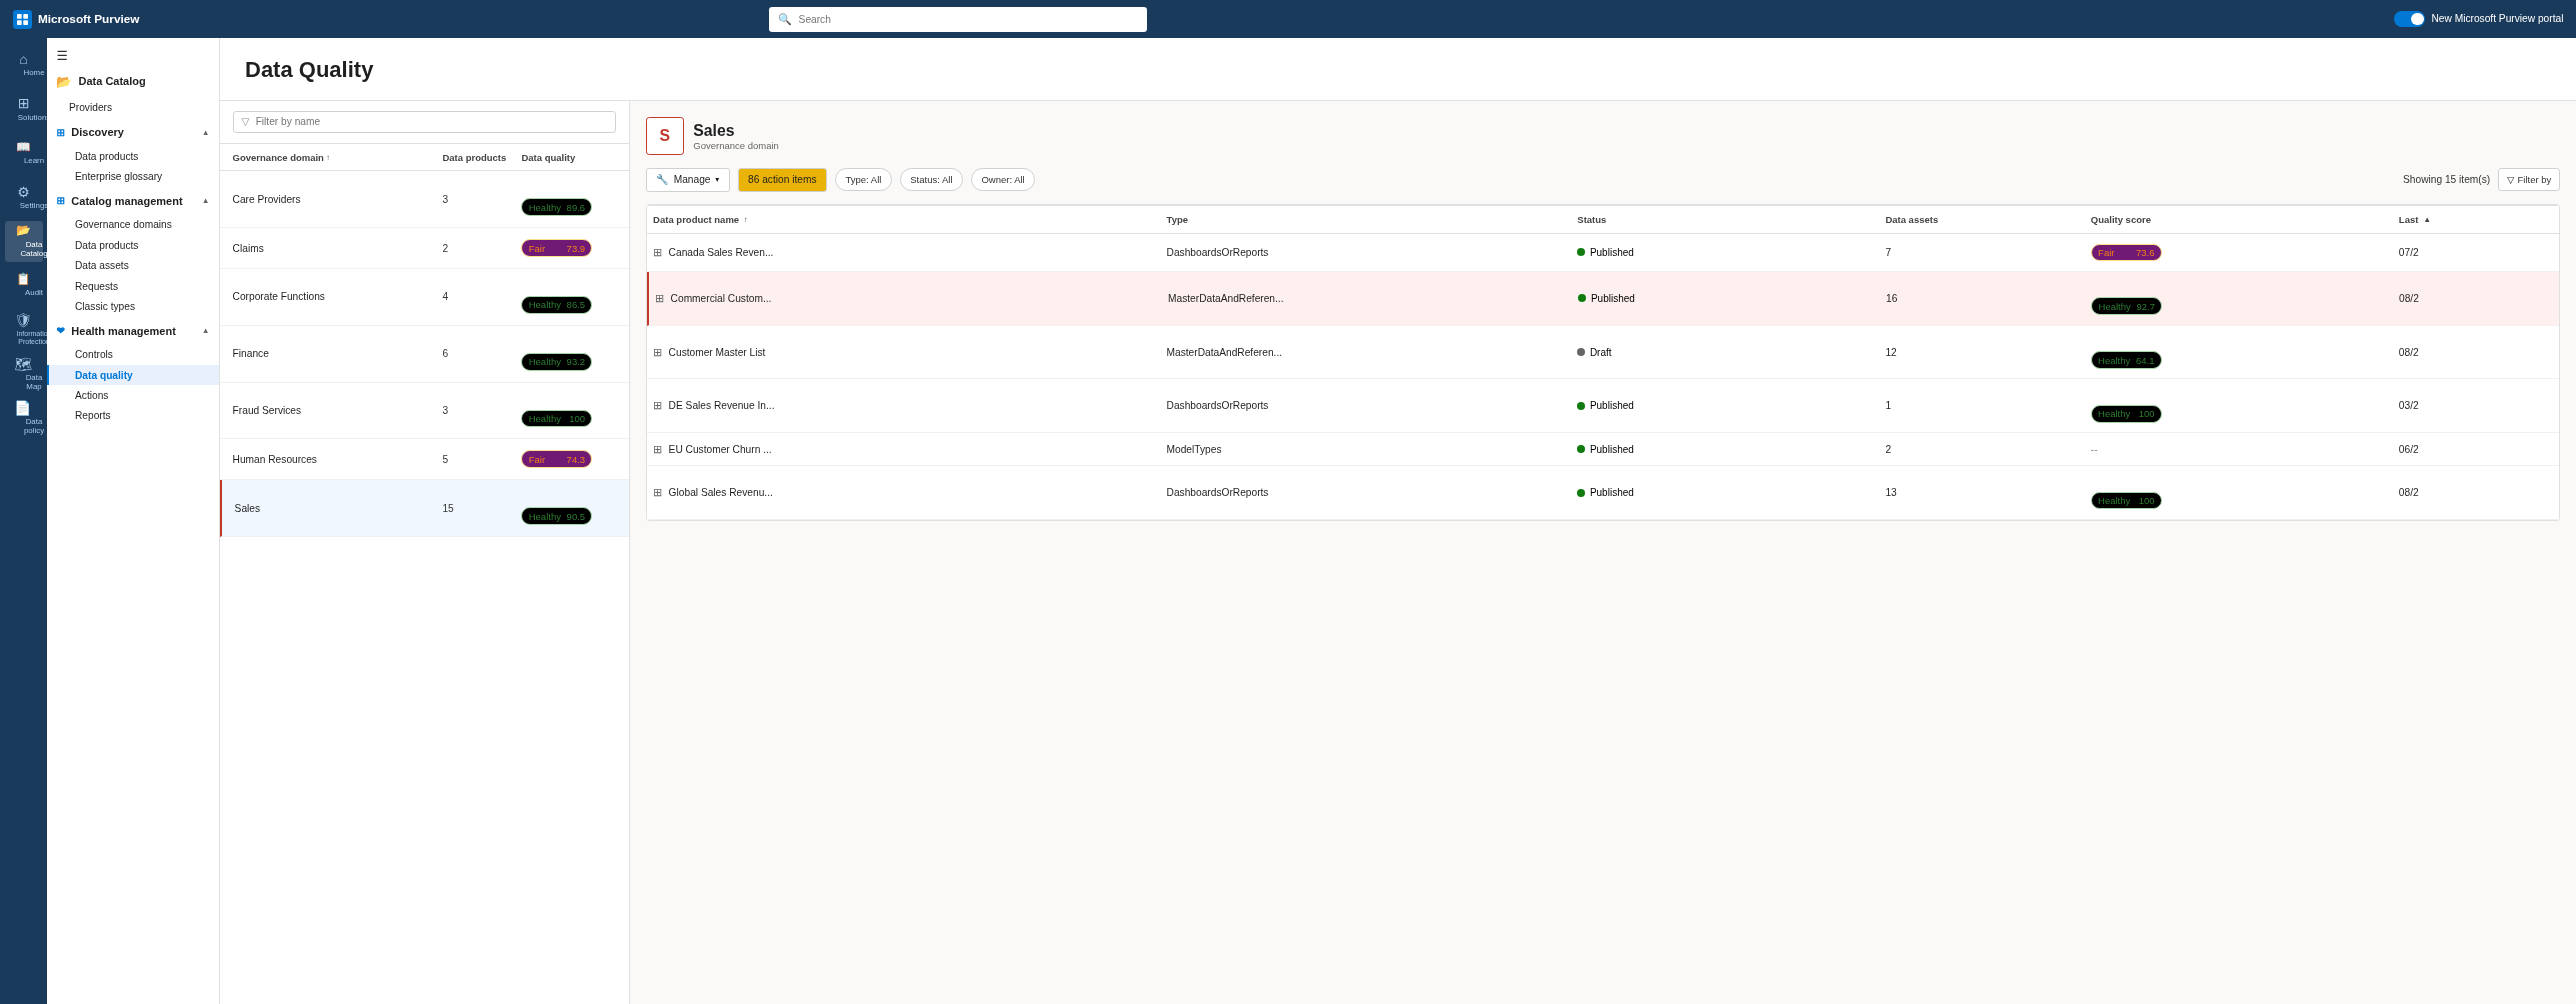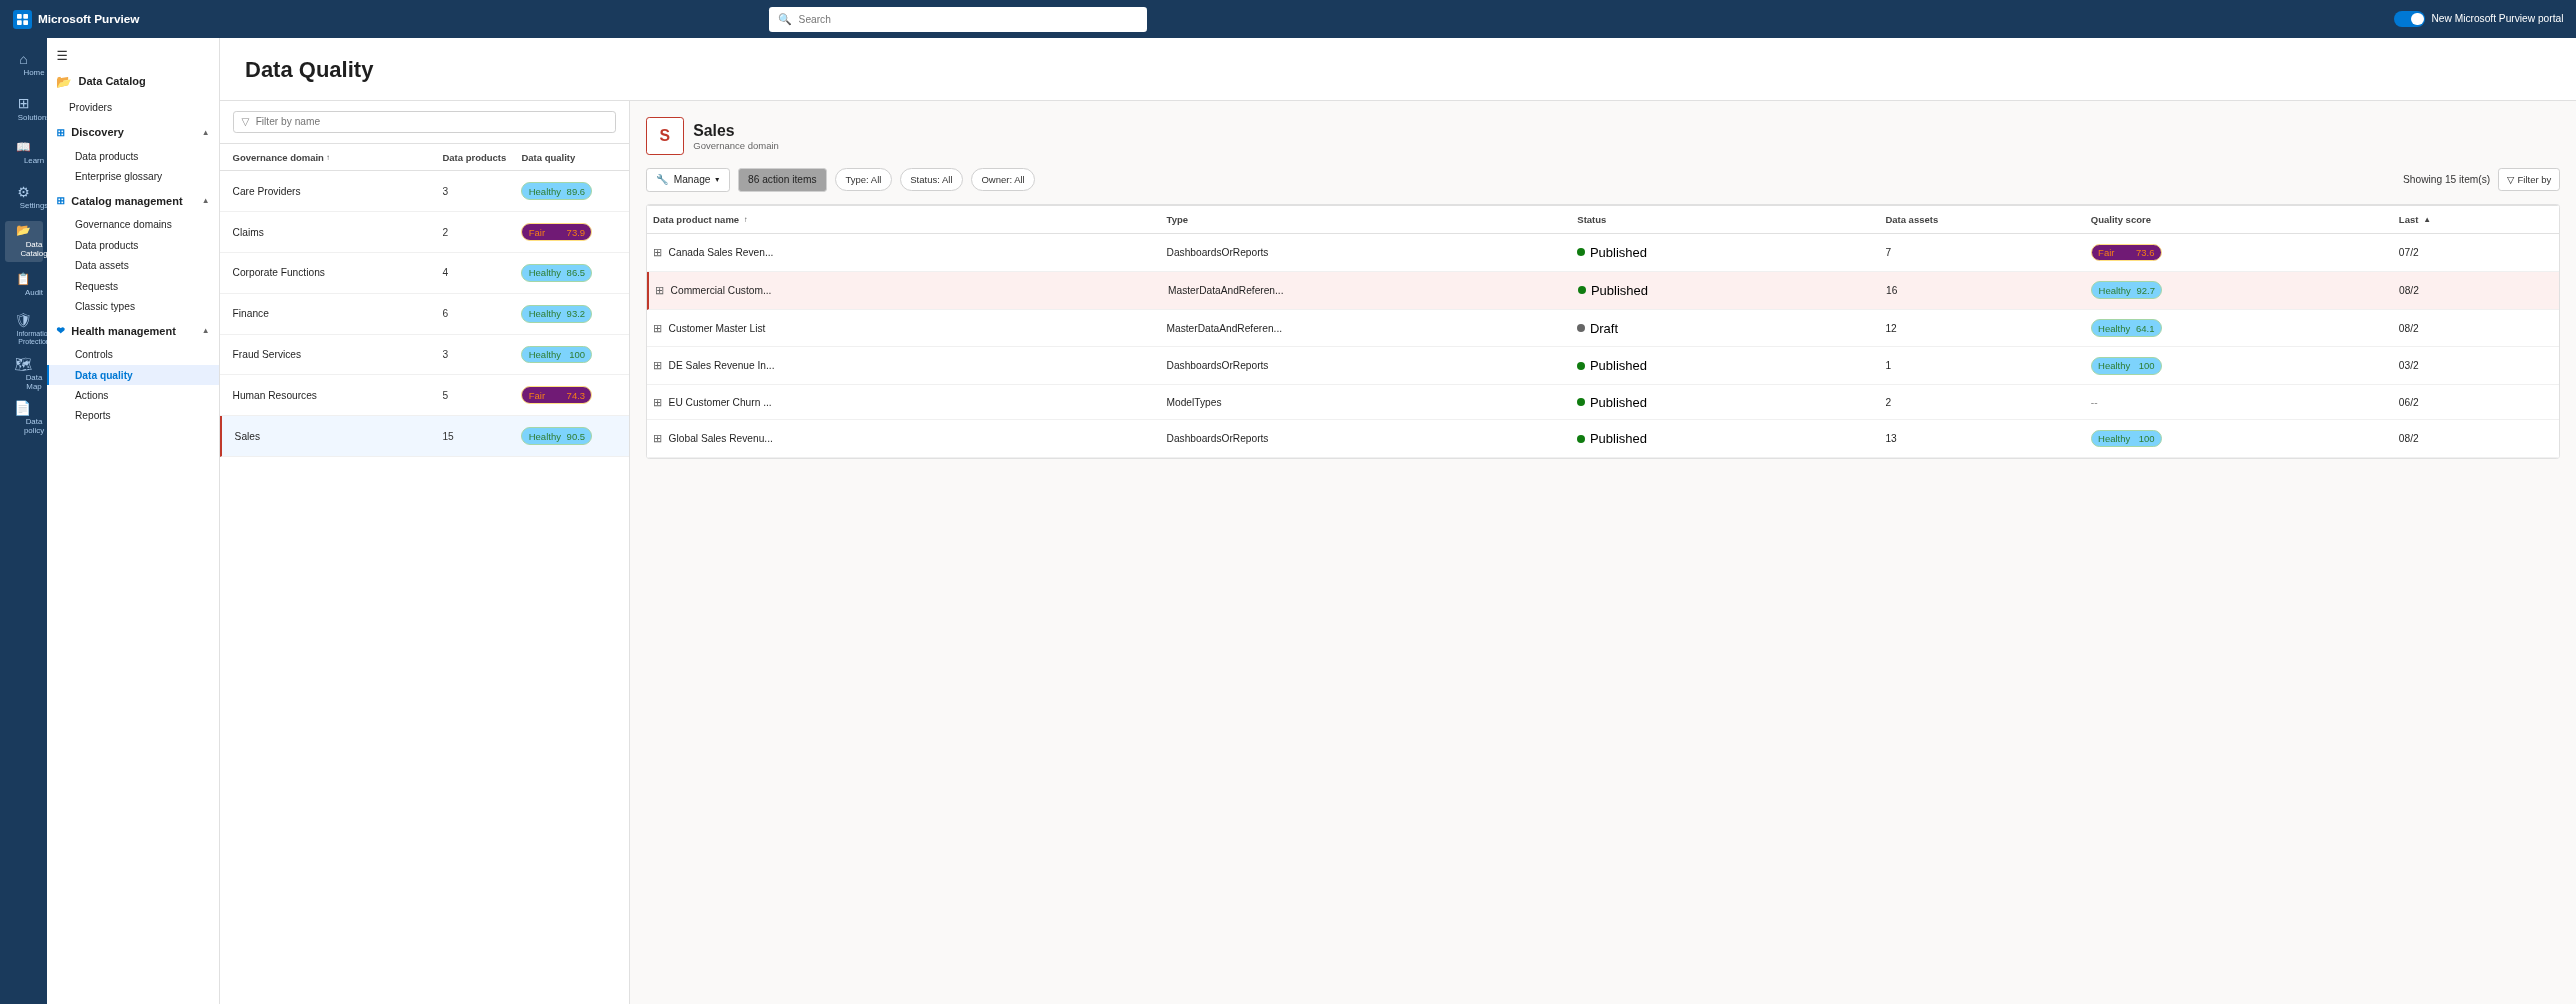--- a/index.html
+++ b/index.html
@@ -244,21 +244,21 @@
       display: inline-flex;
       align-items: center;
       justify-content: space-between;
       border-radius: 9.5px;
       padding: 2.4px 6.3px;
       font-size: 9.5px;
       font-weight: 500;
       min-width: 71px;
       gap: 4.7px;
     }
-    .quality-badge.healthy { background: #7dd3fc; color: #2e7d32; border: 0.8px solid #a5d6a7; }
+    .quality-badge.healthy { background: #000000; color: #2e7d32; border: 0.8px solid #a5d6a7; margin-top: 16px; }
     .quality-badge.fair { background: #701a75; color: #f57f17; border: 0.8px solid #ffe082; }
 
     
     .detail-panel {
       flex: 1;
       overflow-y: auto;
       padding: 15.8px;
       background: #faf9f8;
     }
     .domain-detail-header {
@@ -302,21 +302,21 @@
       font-size: 10.2px;
       color: #1f1f1f;
     }
     .btn-action-items {
       display: flex;
       align-items: center;
       gap: 4.7px;
       padding: 5.5px 9.5px;
       border: 0.8px solid #d0d0d0;
       border-radius: 3.2px;
-      background: #a3a3a3;
+      background: #eab308;
       cursor: pointer;
       font-size: 10.2px;
       color: #1f1f1f;
     }
     .pill-filter {
       padding: 4.7px 9.5px;
       border: 0.8px solid #d0d0d0;
       border-radius: 15.8px;
       background: white;
       font-size: 9.5px;
@@ -369,21 +369,21 @@
       color: #1f1f1f;
     }
     .product-type-icon {
       color: #666;
       font-size: 11px;
     }
     .status-cell {
       display: flex;
       align-items: center;
       gap: 4.7px;
-      font-size: 13px;
+      font-size: 10px;
     }
     .status-dot { width: 7.9px; height: 7.9px; border-radius: 50%; background: #107c10; flex-shrink: 0; }
     .status-dot.draft { background: #666; }
     .cell-text { font-size: 10.2px; color: #1f1f1f; }
     .cell-muted { font-size: 10.2px; color: #888; }
 
     .header-sort {
       display: flex;
       align-items: center;
       gap: 2.4px;

